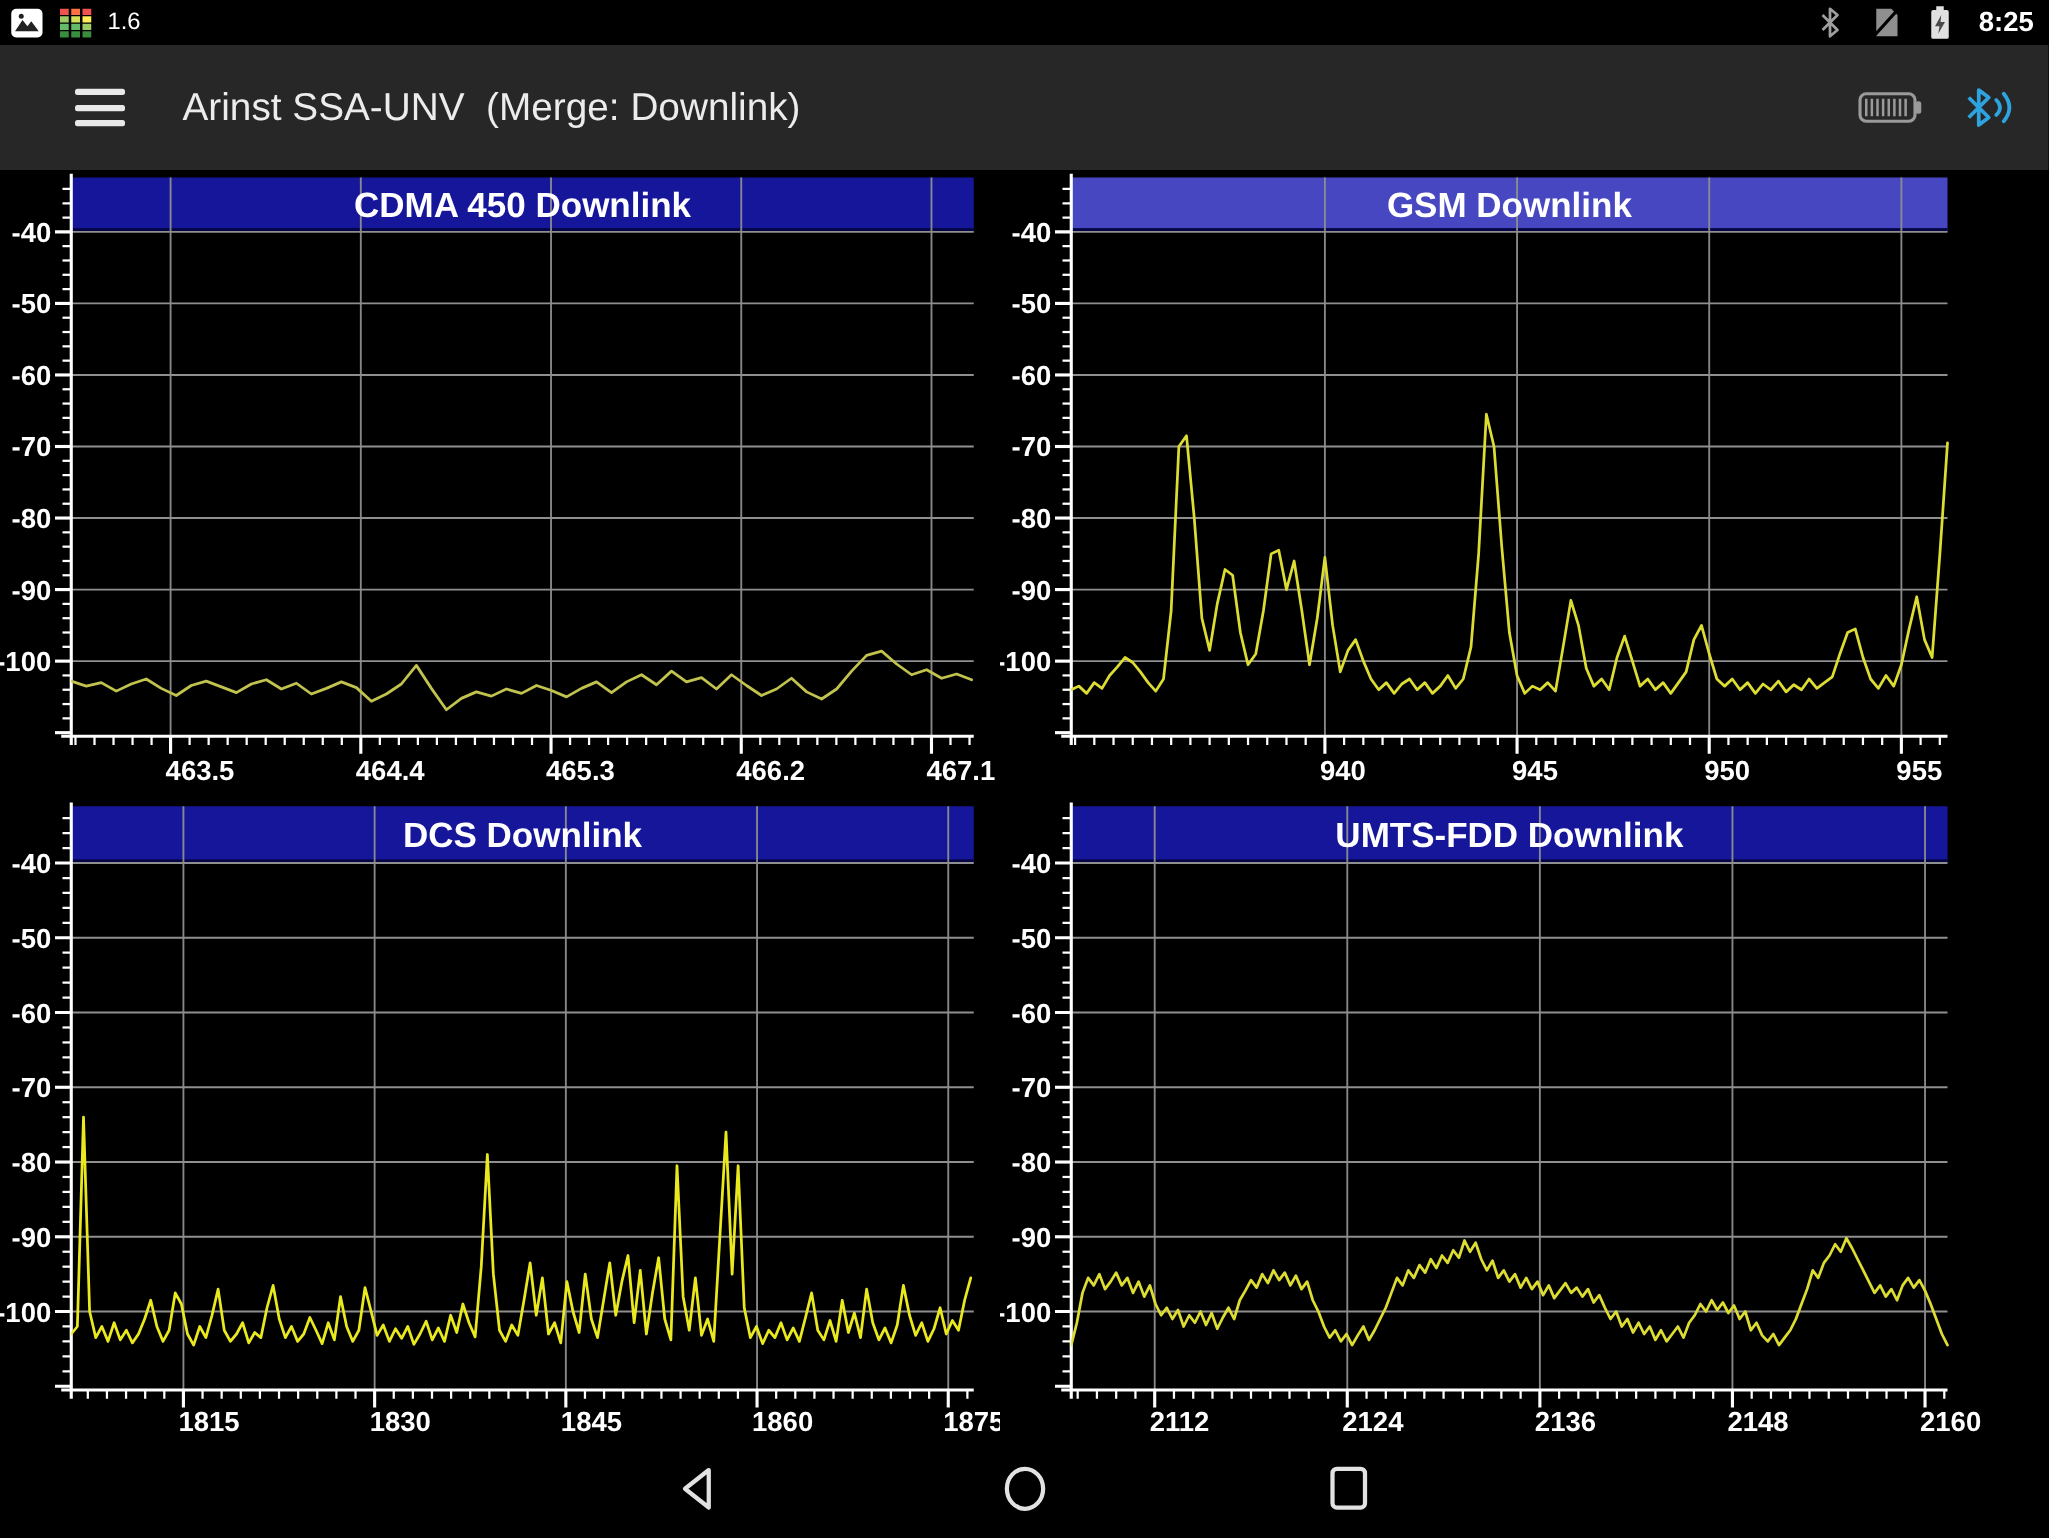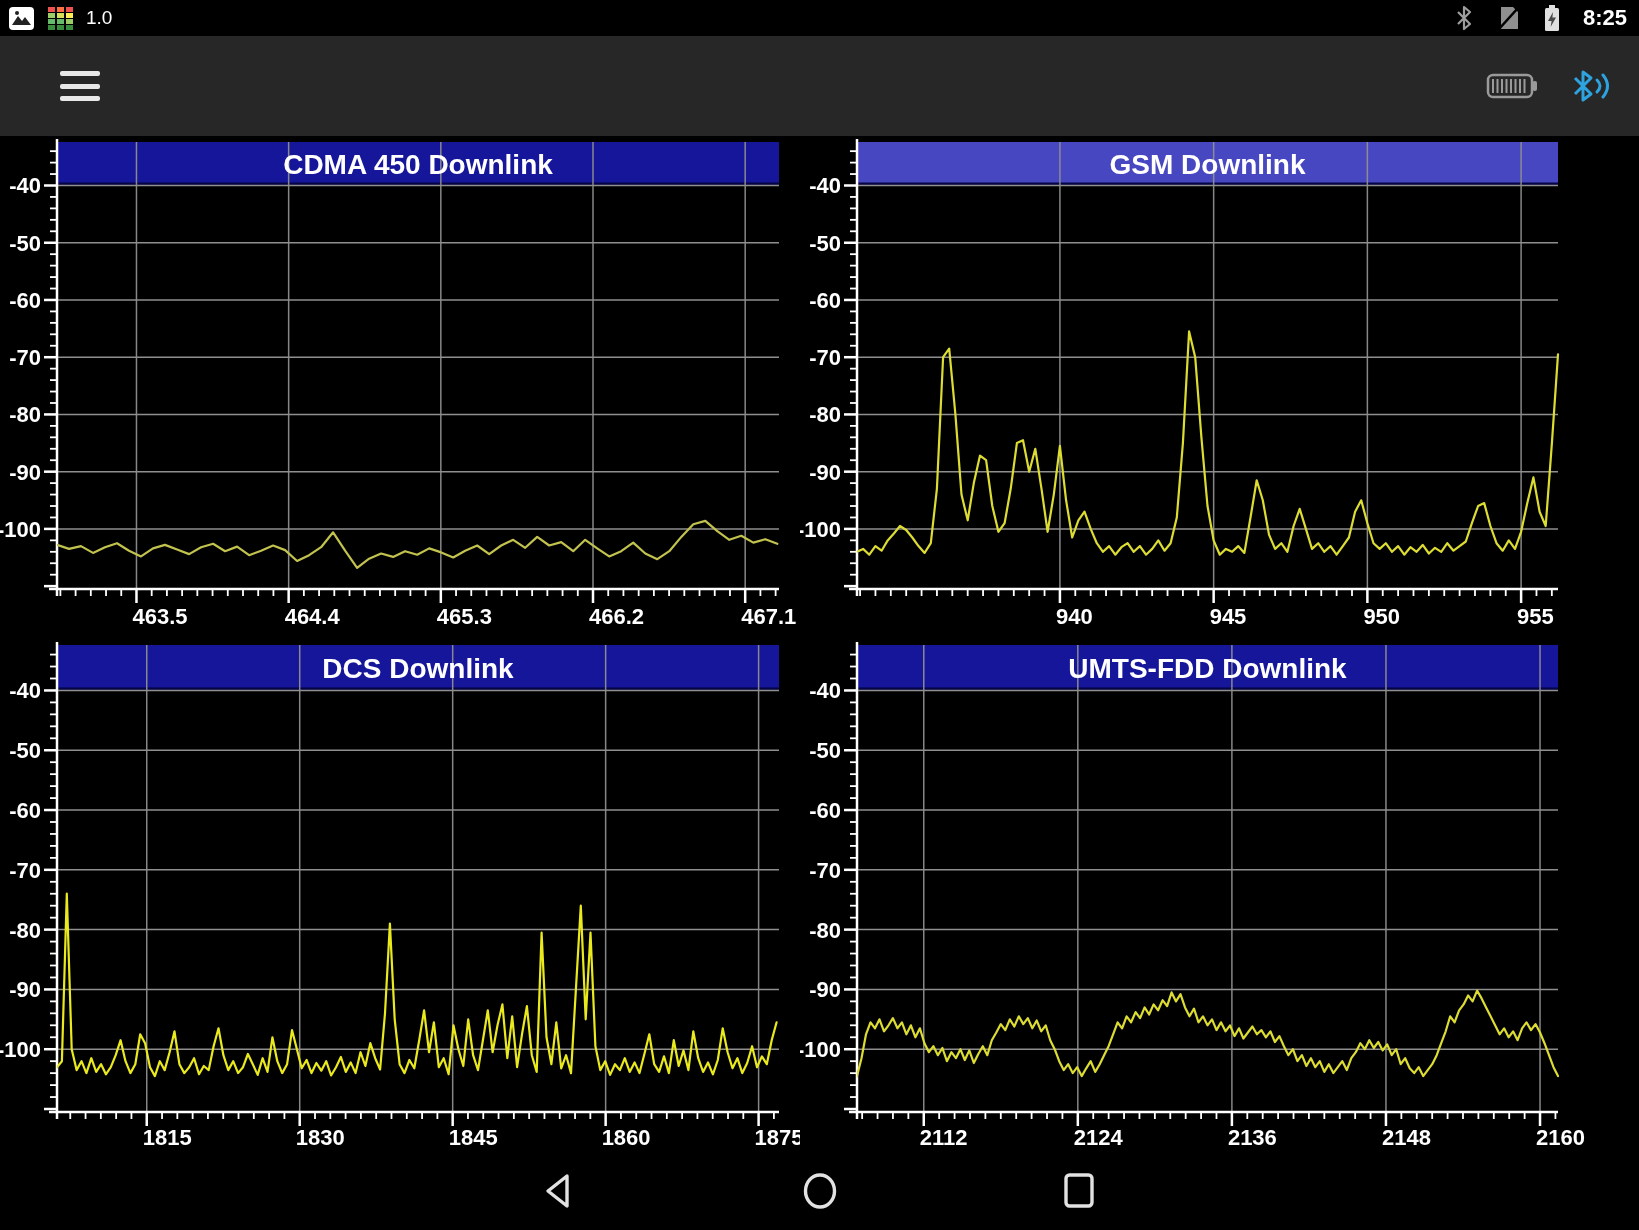--- a/index.html
+++ b/index.html
@@ -50,21 +50,21 @@
           <rect x="10" y="2" width="7" height="5" fill="#ff7043"></rect>
             <rect x="10" y="8" width="7" height="5" fill="#d4e157"></rect>
             <rect x="10" y="14" width="7" height="5" fill="#66bb6a"></rect>
             <rect x="10" y="20" width="7" height="5" fill="#388e3c"></rect>
           <rect x="19" y="2" width="7" height="5" fill="#ef5350"></rect>
             <rect x="19" y="8" width="7" height="5" fill="#ffee58"></rect>
             <rect x="19" y="14" width="7" height="5" fill="#9ccc65"></rect>
             <rect x="19" y="20" width="7" height="5" fill="#388e3c"></rect>
         </g>
       </svg>
-      <span class="sb-text">1.0</span>
+      <span class="sb-text">1.6</span>
     </div>
     <div class="sb-right">
       <svg width="22" height="26" viewBox="0 0 22 26">
         <path d="M5 7 L17 19 L11 24 L11 2 L17 7 L5 19" fill="none" stroke="#9e9e9e" stroke-width="2.2" stroke-linejoin="round"></path>
       </svg>
       <svg width="24" height="26" viewBox="0 0 24 26">
         <path d="M4 2 h12 l5 5 v17 h-17 z" fill="#8f8f8f"></path>
         <line x1="2" y1="24" x2="21" y2="3" stroke="#000" stroke-width="2.6"></line>
       </svg>
       <svg width="18" height="28" viewBox="0 0 18 28">
@@ -75,20 +75,21 @@
       <span class="sb-time">8:25</span>
     </div>
   </div>
 
   <div class="app-bar">
     <div class="hamburger">
       <span></span>
         <span></span>
         <span></span>
     </div>
+    <div class="app-title">Arinst SSA-UNV  (Merge: Downlink)</div>
     <div class="ab-right">
       <svg width="54" height="34" viewBox="0 0 54 34">
         <rect x="3" y="6" width="44" height="22" rx="5" fill="none" stroke="#9a9a9a" stroke-width="2.5"></rect>
         <rect x="47.5" y="12" width="4.5" height="10" rx="2" fill="#9a9a9a"></rect>
         <g stroke="#9a9a9a" stroke-width="2">
           <line x1="8" y1="10" x2="8" y2="24"></line>
             <line x1="12.5" y1="10" x2="12.5" y2="24"></line>
           <line x1="17" y1="10" x2="17" y2="24"></line>
             <line x1="21.5" y1="10" x2="21.5" y2="24"></line>
           <line x1="26" y1="10" x2="26" y2="24"></line>

